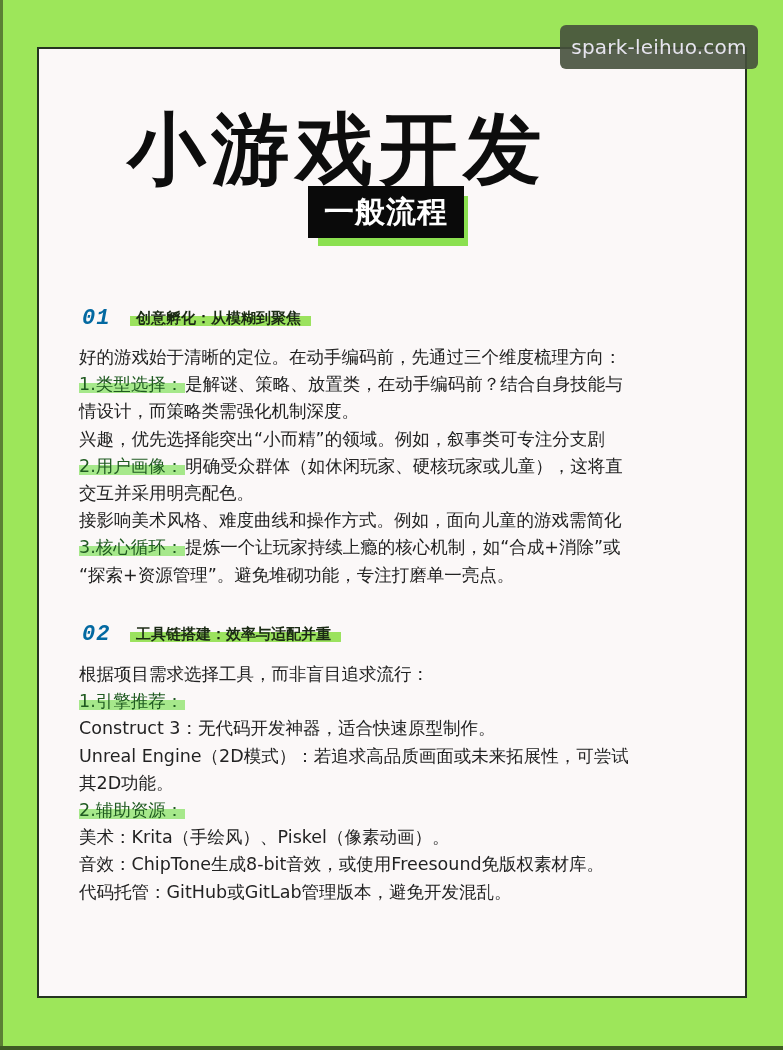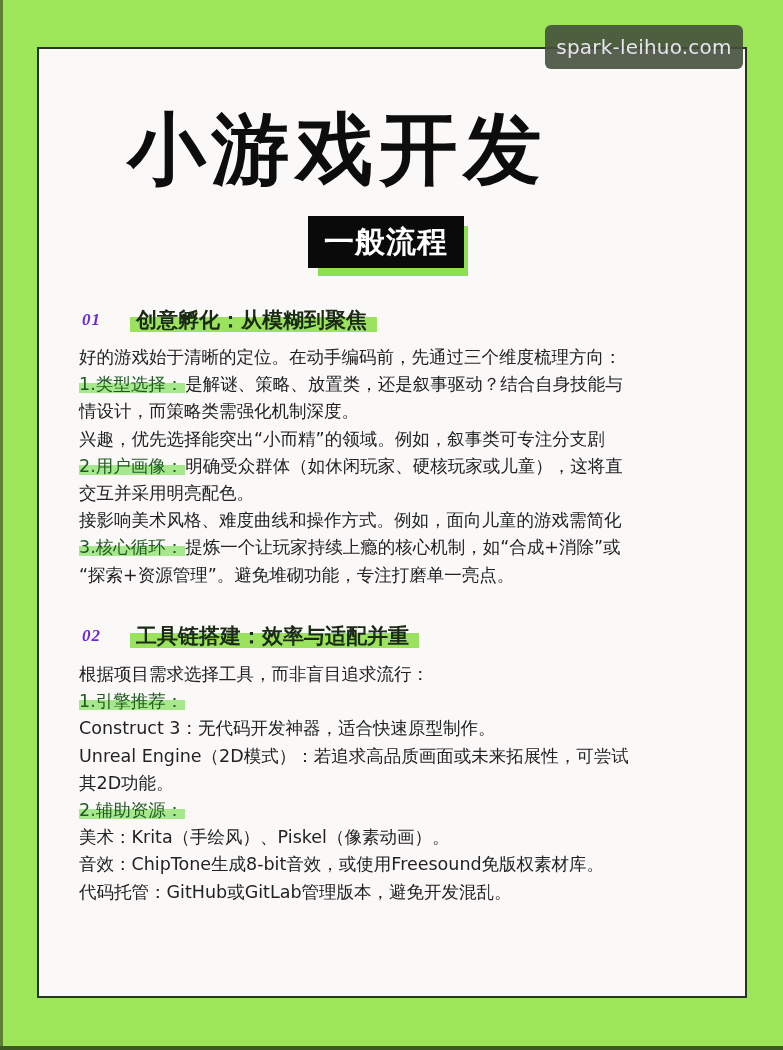--- a/index.html
+++ b/index.html
@@ -13,44 +13,44 @@
       position: absolute; left: 0; top: 0; width: 3px; height: 1050px; background: #5c7f35;
     }
     .bottom-shadow {
       position: absolute; left: 0; bottom: 0; width: 783px; height: 4px; background: #3e5a24;
     }
     .panel {
       position: absolute; left: 37px; top: 47px; width: 710px; height: 951px;
       background: #fbf8f8; border: 2px solid #253420; box-sizing: border-box;
     }
     .watermark {
-      position: absolute; left: 545px; top: 25px; width: 198px; height: 44px;
+      position: absolute; left: 560px; top: 25px; width: 198px; height: 44px;
       background: rgba(70,80,60,0.9); border-radius: 6px;
       color: #e6e4ee; font-size: 20px; line-height: 44px; text-align: center;
       font-family: "DejaVu Sans", sans-serif; letter-spacing: 0.2px;
     }
     .title {
       position: absolute; left: 0; width: 675px; top: 98px; text-align: center;
       font-size: 78px; font-weight: 900; color: #0d0d0d; letter-spacing: 6px;
       font-family: "DejaVu Sans", sans-serif;
     }
-    .subtitle-wrap { position: absolute; left: 308px; top: 216px; width: 180px; height: 58px; }
+    .subtitle-wrap { position: absolute; left: 308px; top: 186px; width: 180px; height: 58px; }
     .subtitle-shadow { position: absolute; left: 10px; top: 10px; width: 150px; height: 50px; background: #8be050; }
     .subtitle {
       position: absolute; left: 0; top: 0; width: 156px; height: 52px; background: #0a0a0a;
       color: #ffffff; font-size: 30px; font-weight: bold; line-height: 52px; text-align: center;
       letter-spacing: 1px;
     }
     .section-head { position: absolute; left: 82px; display: flex; align-items: center; }
     .section-num {
-      font-size: 17px; font-weight: 900; font-style: italic; color: #6d28d9; width: 48px;
-      font-family: Liberation Serif, serif; letter-spacing: 1px;
+      font-size: 22px; font-weight: 900; font-style: italic; color: #0369a1; width: 48px;
+      font-family: Liberation Mono, monospace; letter-spacing: 1px;
     }
     .section-title {
-      font-size: 21px; font-weight: bold; color: #1a2a14; position: relative; padding: 0 10px 0 6px;
+      font-size: 15px; font-weight: bold; color: #1a2a14; position: relative; padding: 0 10px 0 6px;
       background: linear-gradient(to bottom, transparent 38%, #9be25e 38%, #9be25e 92%, transparent 92%);
       border-radius: 3px;
     }
     .body-text {
       position: absolute; left: 79px; width: 650px;
       font-size: 17.5px; color: #222; line-height: 27.2px;
     }
     .line { white-space: nowrap; }
     .hl {
       background: linear-gradient(to bottom, transparent 45%, #a6e88b 45%, #a6e88b 95%, transparent 95%);
@@ -74,21 +74,21 @@
   <div class="subtitle">一般流程</div>
 </div>
 
 <div class="section-head" style="top:306px;">
   <span class="section-num">01</span>
   <span class="section-title">创意孵化：从模糊到聚焦</span>
 </div>
 
 <div class="body-text" style="top:344px;">
   <div class="line">好的游戏始于清晰的定位。在动手编码前，先通过三个维度梳理方向：</div>
-  <div class="line"><span class="hl">1.类型选择：</span><span>是解谜、策略、放置类，还是叙事驱动？结合自身技能与</span></div>
+  <div class="line"><span class="hl">1.类型选择：</span><span>是解谜、策略、放置类，在动手编码前？结合自身技能与</span></div>
   <div class="line">情设计，而策略类需强化机制深度。</div>
   <div class="line">兴趣，优先选择能突出“小而精”的领域。例如，叙事类可专注分支剧</div>
   <div class="line"><span class="hl">2.用户画像：</span><span>明确受众群体（如休闲玩家、硬核玩家或儿童），这将直</span></div>
   <div class="line">交互并采用明亮配色。</div>
   <div class="line">接影响美术风格、难度曲线和操作方式。例如，面向儿童的游戏需简化</div>
   <div class="line"><span class="hl">3.核心循环：</span><span>提炼一个让玩家持续上瘾的核心机制，如“合成+消除”或</span></div>
   <div class="line">“探索+资源管理”。避免堆砌功能，专注打磨单一亮点。</div>
 </div>
 
 <div class="section-head" style="top:622px;">

